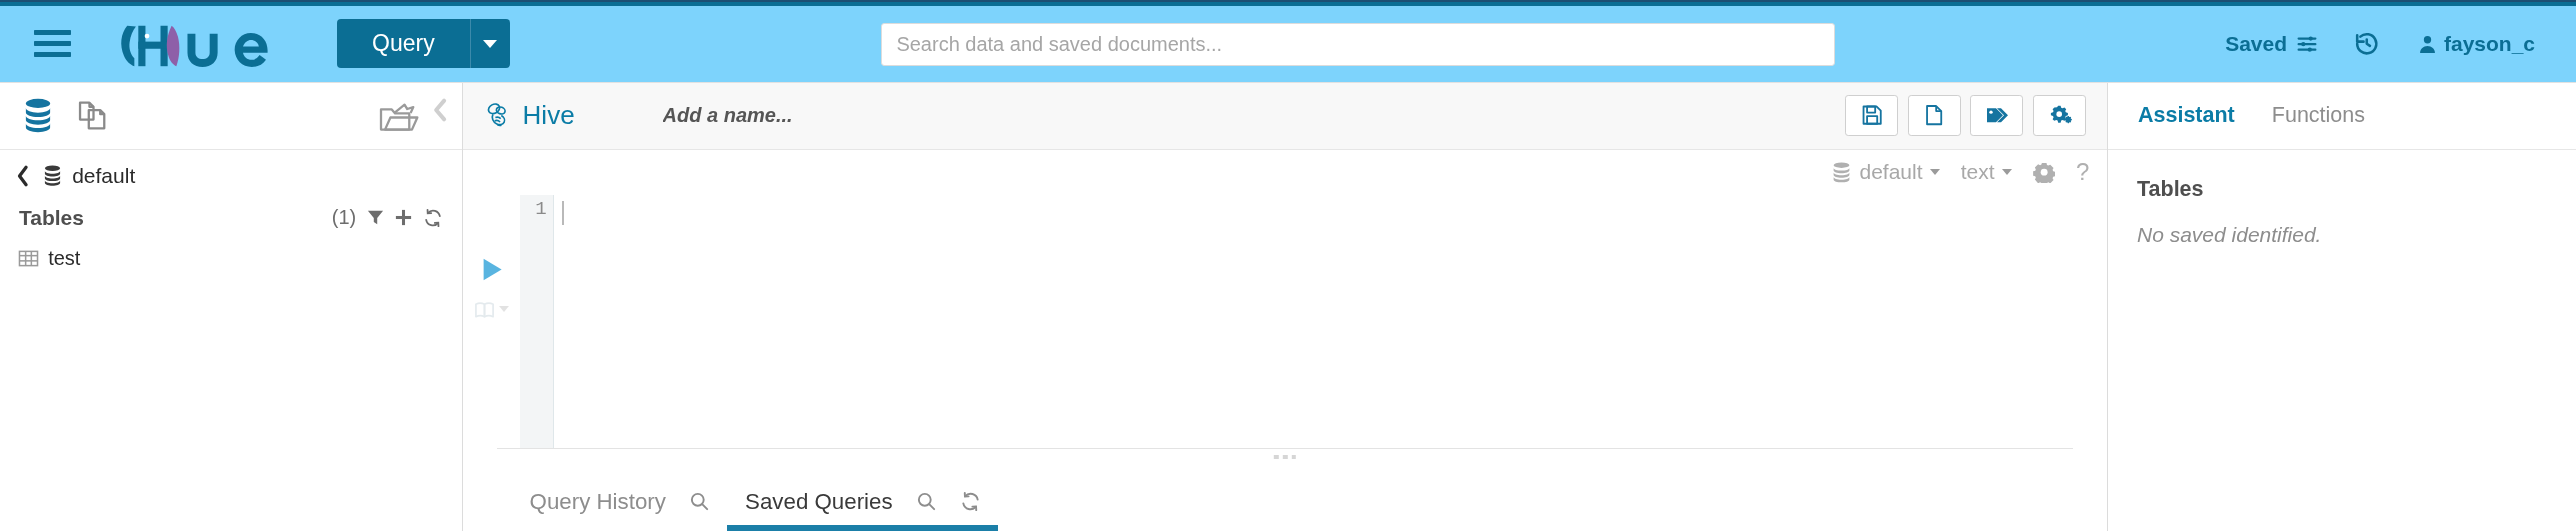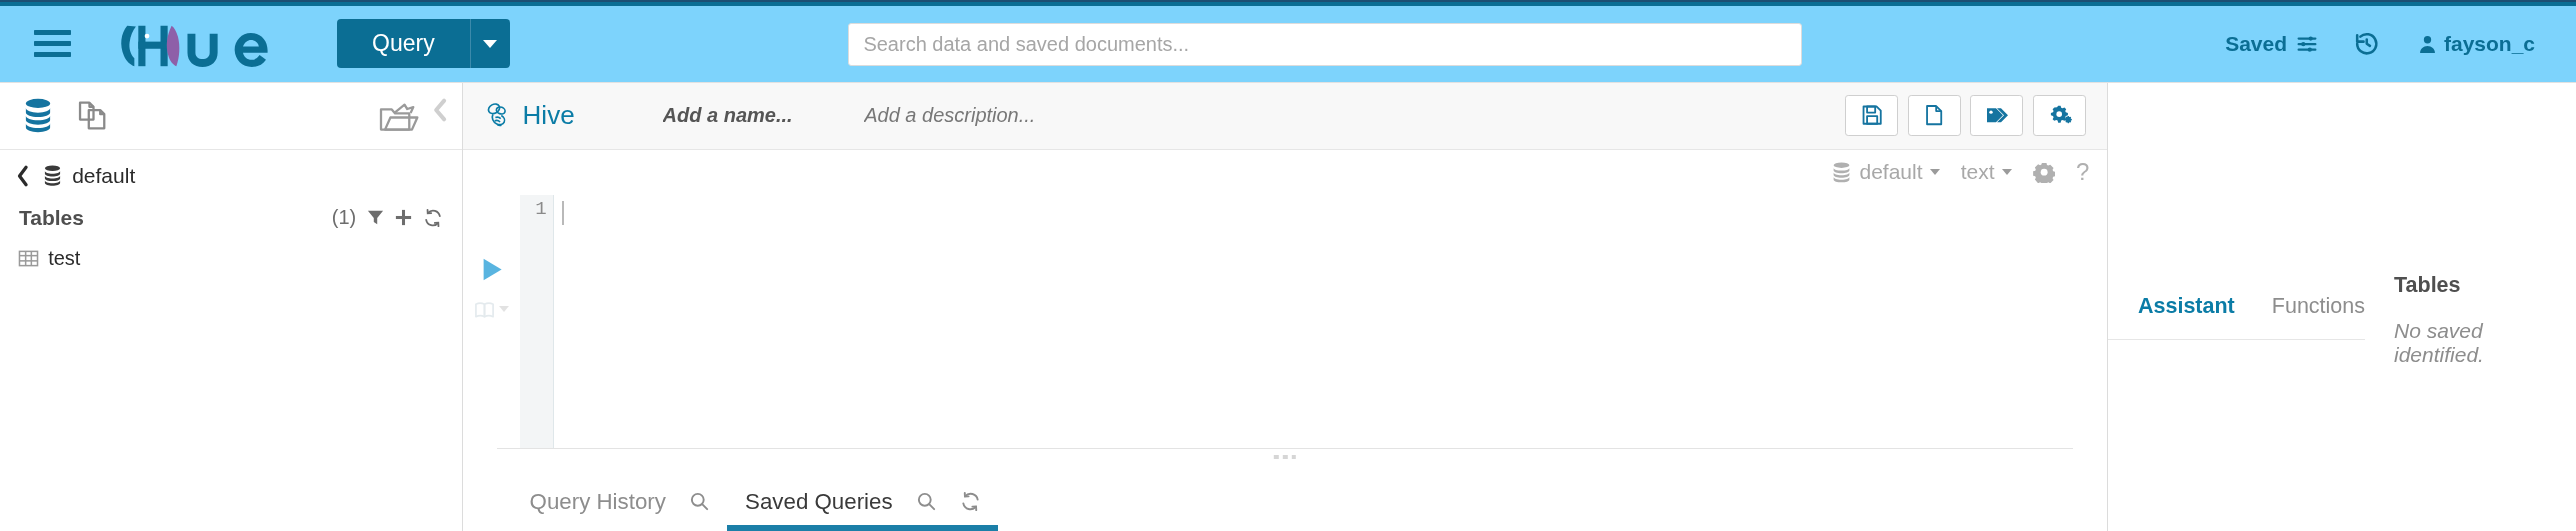--- a/index.html
+++ b/index.html
@@ -35,21 +35,21 @@
   #query-caret {
     background: #0b6e94; border: none; border-left: 0.8px solid #3c8aab;
     border-radius: 0 4px 4px 0; width: 40px; cursor: pointer;
     display:flex; align-items:center; justify-content:center;
   }
   .caret-down { width:0;height:0;border-left:7.2px solid transparent;border-right:7.2px solid transparent;border-top:8px solid #fff; }
   .caret-down.grey { border-top-color:#9b9b9b; }
   .caret-down.sm { border-left-width:5.6px;border-right-width:5.6px;border-top-width:6.4px; }
 
   #global-search {
-    position: absolute; left: 848px; top: 17.6px;
+    position: absolute; left: 881px; top: 17.6px;
     width: 954px; height: 43px;
     border: 0.8px solid #dcdcdc; border-radius: 3.2px;
     font-size: 20px; color: #333; padding: 0 14.4px;
     font-family: "Liberation Sans", sans-serif; outline: none; background:#fff;
   }
   #global-search::placeholder { color: #a6a6a6; }
 
   #header-right { position: absolute; right: 41px; top: 0; height: 77px; display: flex; align-items: center; gap: 0; }
   .hdr-item { display:flex; align-items:center; color:#0b6e94; font-size:21px; font-weight:bold; cursor:pointer; }
   #jobs-item { gap: 8px; }
@@ -124,21 +124,21 @@
   #grip { position:absolute; left:50%; top:6.4px; transform:translateX(-50%); display:flex; gap:4px; }
   #grip i { display:block; width:4.8px; height:4px; background:#d6d6d6; }
 
   #bottom-tabs { height: 62px; display:flex; align-items:flex-end; padding-left: 49px; background:#fff; }
   .btab { display:flex; align-items:center; gap: 23px; padding: 0 17.6px 16px 17.6px; cursor:pointer; position:relative; }
   .btab .lbl { font-size: 22.3px; color: #8d8d8d; }
   .btab.active .lbl { color: #3a3a3a; }
   .btab .underline { position:absolute; left:0; right:0; bottom:0; height: 5.6px; background:#1b7fa8; }
 
   
-  #right-panel { width: 469px; flex:none; border-left: 0.8px solid #dcdcdc; background:#fff; display:flex; flex-direction:row;align-items:center; }
+  #right-panel { width: 469px; flex:none; border-left: 0.8px solid #dcdcdc; background:#fff; display:flex; flex-direction:column; }
   #right-tabs { height: 67px; border-bottom: 0.8px solid #e6e6e6; display:flex; align-items:center; padding-left: 30px; gap: 37px; }
   #right-tabs .rtab { font-size: 21.5px; color:#8d8d8d; cursor:pointer; }
   #right-tabs .rtab.active { color:#0b7ca6; font-weight: bold; }
   #right-body { padding: 27px 0 0 29px; }
   #right-tables-title { font-size: 21.5px; color:#4f4f4f; font-weight:bold; }
   #right-empty { margin-top: 21px; font-size: 21px; color:#8d8d8d; font-style: italic; }
 
   svg { display:block; }
 </style>
 </head>
@@ -323,21 +323,20 @@
             <path d="M8 12c-1.5 3 0 7 3.5 8.6 2.8 1.3 5.6.4 6.6-1.6 1-2-0.2-4.6-2.6-6"></path>
             <path d="M10.2 14.8c1.6-.6 3.6-.2 4.8 1"></path>
             <path d="M9.6 17.8c1.6-.6 3.6-.2 4.8 1"></path>
             <path d="M12 21.4c1.2.6 2.6.7 3.6.3"></path>
           </svg>
         </span>
         <span class="txt">Hive</span>
       </div>
 
       <input id="name-input" type="text" placeholder="Add a name..." style="">
-      <input id="desc-input" type="text" placeholder="Add a description..." style="">
 
       <div id="editor-header-btns">
         <div class="hdr-btn">
           <svg width="22.3" height="22.3" viewBox="0 0 22 22" fill="none" stroke="#1574a0" stroke-width="1.8" stroke-linejoin="round">
             <path d="M2.5 2.5h13l4 4v13h-17z"></path>
             <rect x="6" y="2.5" width="8" height="6"></rect>
             <rect x="6" y="12" width="10" height="7.5"></rect>
           </svg>
         </div>
         <div class="hdr-btn">

